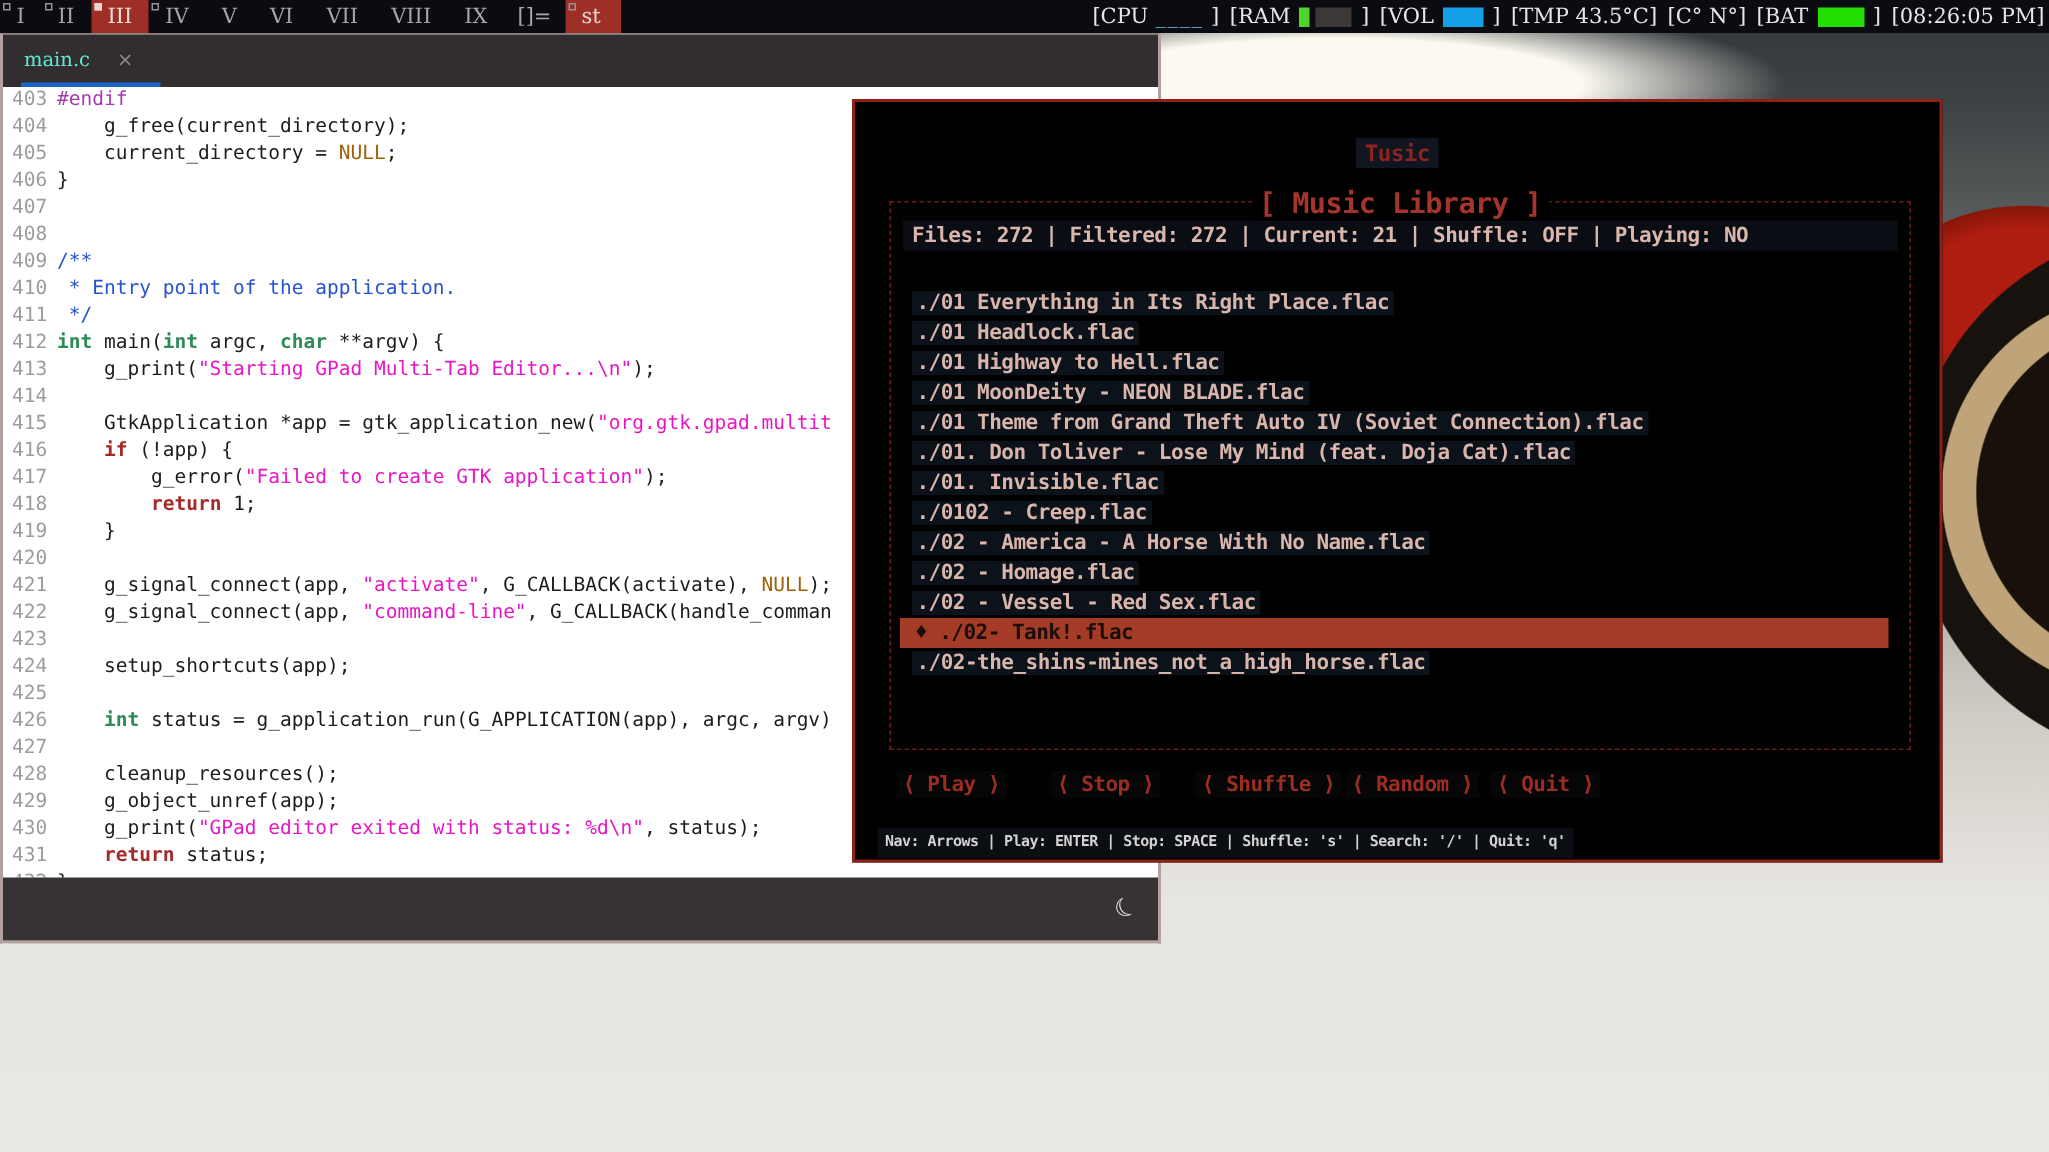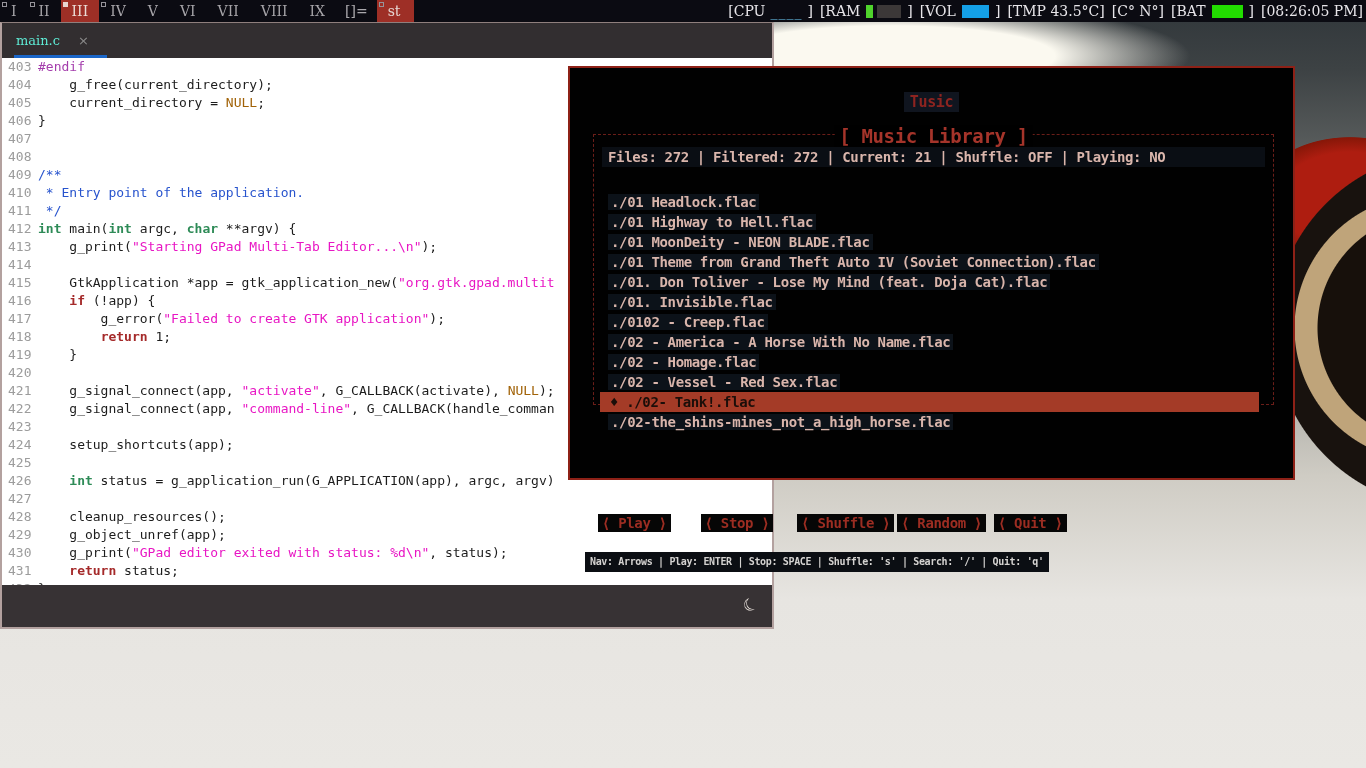--- a/index.html
+++ b/index.html
@@ -52,21 +52,21 @@
   .tok-comment{color:#2753cd;}
   .tok-type{color:#2e8b57;font-weight:bold;}
   .tok-kw{color:#a52a2a;font-weight:bold;}
   .tok-string{color:#e816c4;}
   .tok-const{color:#a16207;}
   .editor-statusbar{position:absolute;bottom:0;left:0;right:0;height:42px;background:#373234;}
   .moon{position:absolute;right:14px;top:50%;transform:translateY(-54%) rotate(-28deg);
     font-size:17px;color:#efe8e2;cursor:pointer;}
 
   
-  .term{position:absolute;top:66px;left:568px;width:727px;height:414px;z-index:3;
+  .term{position:absolute;top:66px;left:568px;width:727px;height:509px;z-index:3;
     background:#010101;border:2px solid #8e2117;
     font-family:"DejaVu Sans Mono",monospace;font-weight:700;letter-spacing:-0.35px;}
   .term-title-wrap{text-align:center;margin-top:24px;}
   .term-title{display:inline-block;background:#10151f;color:#8e2420;font-size:15px;padding:1px 6px;}
   .library-box{position:absolute;left:23px;right:19px;top:66px;bottom:73px;border:1px dashed #6b1e19;}
   .box-title{position:absolute;top:-10px;left:50%;transform:translateX(-50%);
     background:#000;color:#a5342a;font-size:19px;padding:0 5px;white-space:pre;}
   .lib-status{margin:12px 8px 0 8px;background:#0a0e14;color:#dab6ac;font-size:14px;
     height:20px;line-height:20px;padding-left:6px;white-space:pre;}
   .file-list{margin-top:25px;font-size:14px;}
@@ -180,20 +180,21 @@
 </div>
 
 <div class="term">
   <div class="term-title-wrap">
     <span class="term-title">Tusic</span>
   </div>
   <div class="library-box">
     <div class="box-title">[ Music Library ]</div>
     <div class="lib-status">Files: 272 | Filtered: 272 | Current: 21 | Shuffle: OFF | Playing: NO</div>
     <div class="file-list" id="file-list">
+        <div class="row"><span class="chip">./01 Everything in Its Right Place.flac</span></div>
         <div class="row"><span class="chip">./01 Headlock.flac</span></div>
         <div class="row"><span class="chip">./01 Highway to Hell.flac</span></div>
         <div class="row"><span class="chip">./01 MoonDeity - NEON BLADE.flac</span></div>
         <div class="row"><span class="chip">./01 Theme from Grand Theft Auto IV (Soviet Connection).flac</span></div>
         <div class="row"><span class="chip">./01. Don Toliver - Lose My Mind (feat. Doja Cat).flac</span></div>
         <div class="row"><span class="chip">./01. Invisible.flac</span></div>
         <div class="row"><span class="chip">./0102 - Creep.flac</span></div>
         <div class="row"><span class="chip">./02 - America - A Horse With No Name.flac</span></div>
         <div class="row"><span class="chip">./02 - Homage.flac</span></div>
         <div class="row"><span class="chip">./02 - Vessel - Red Sex.flac</span></div>

